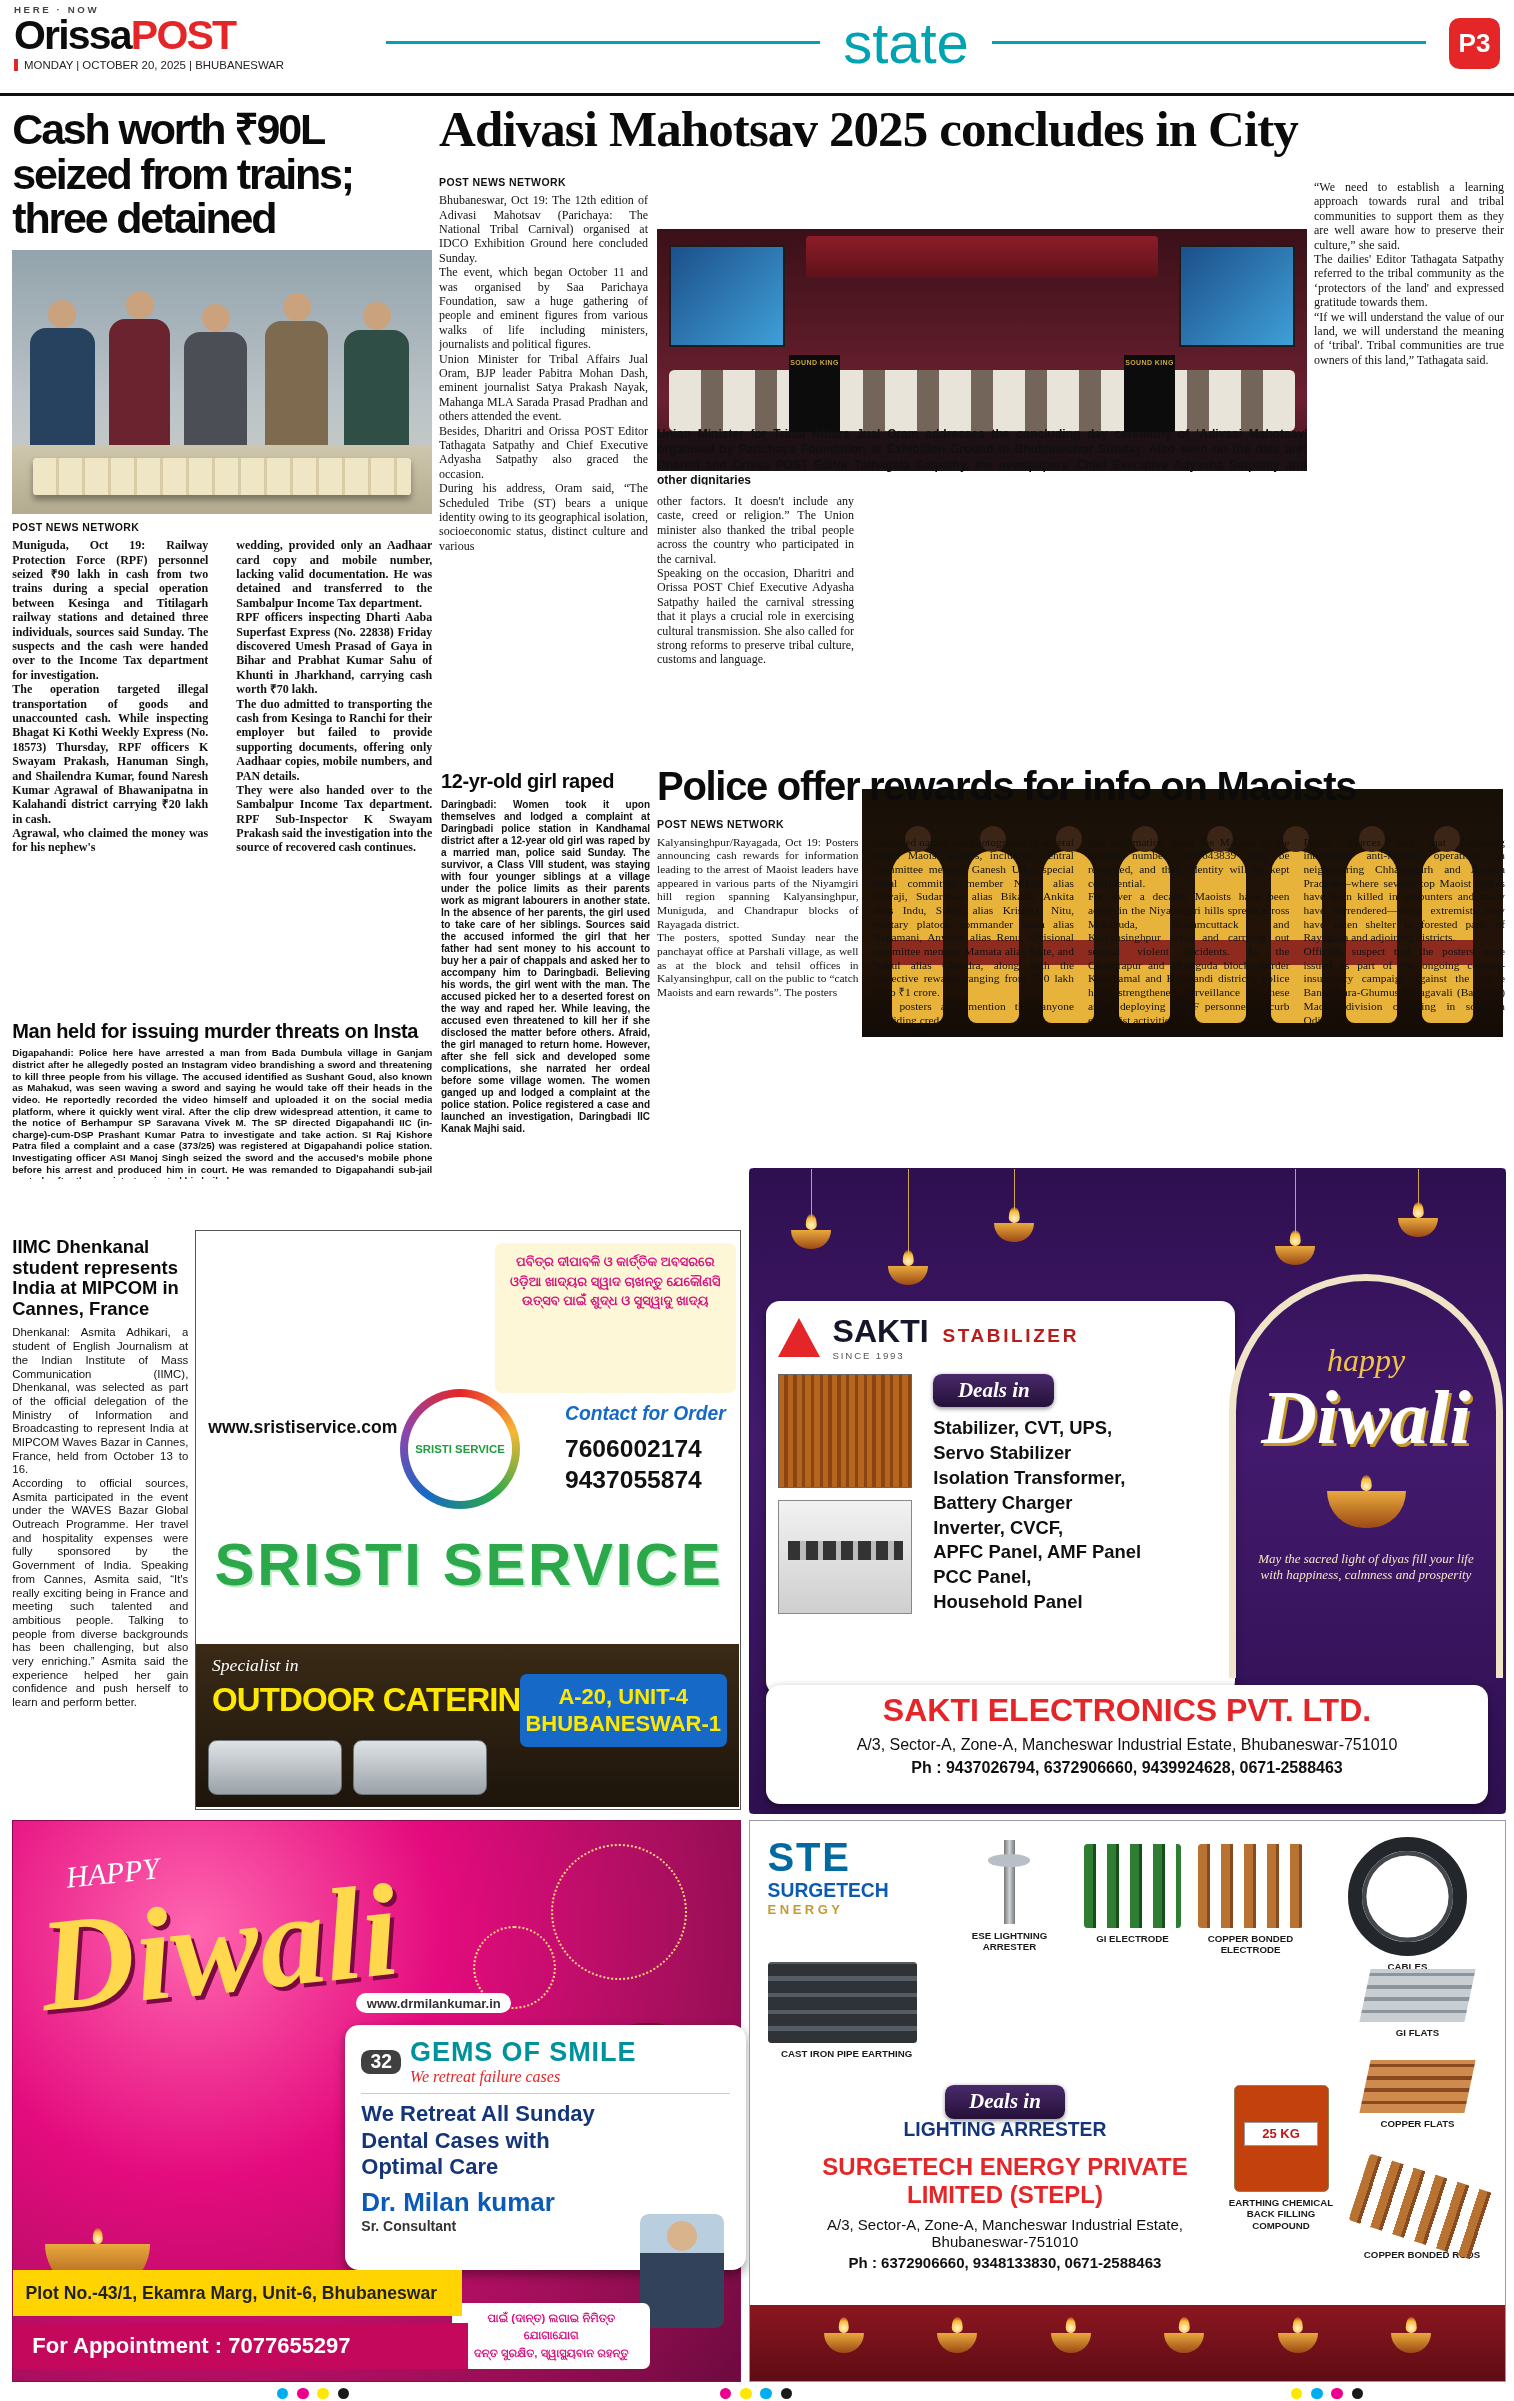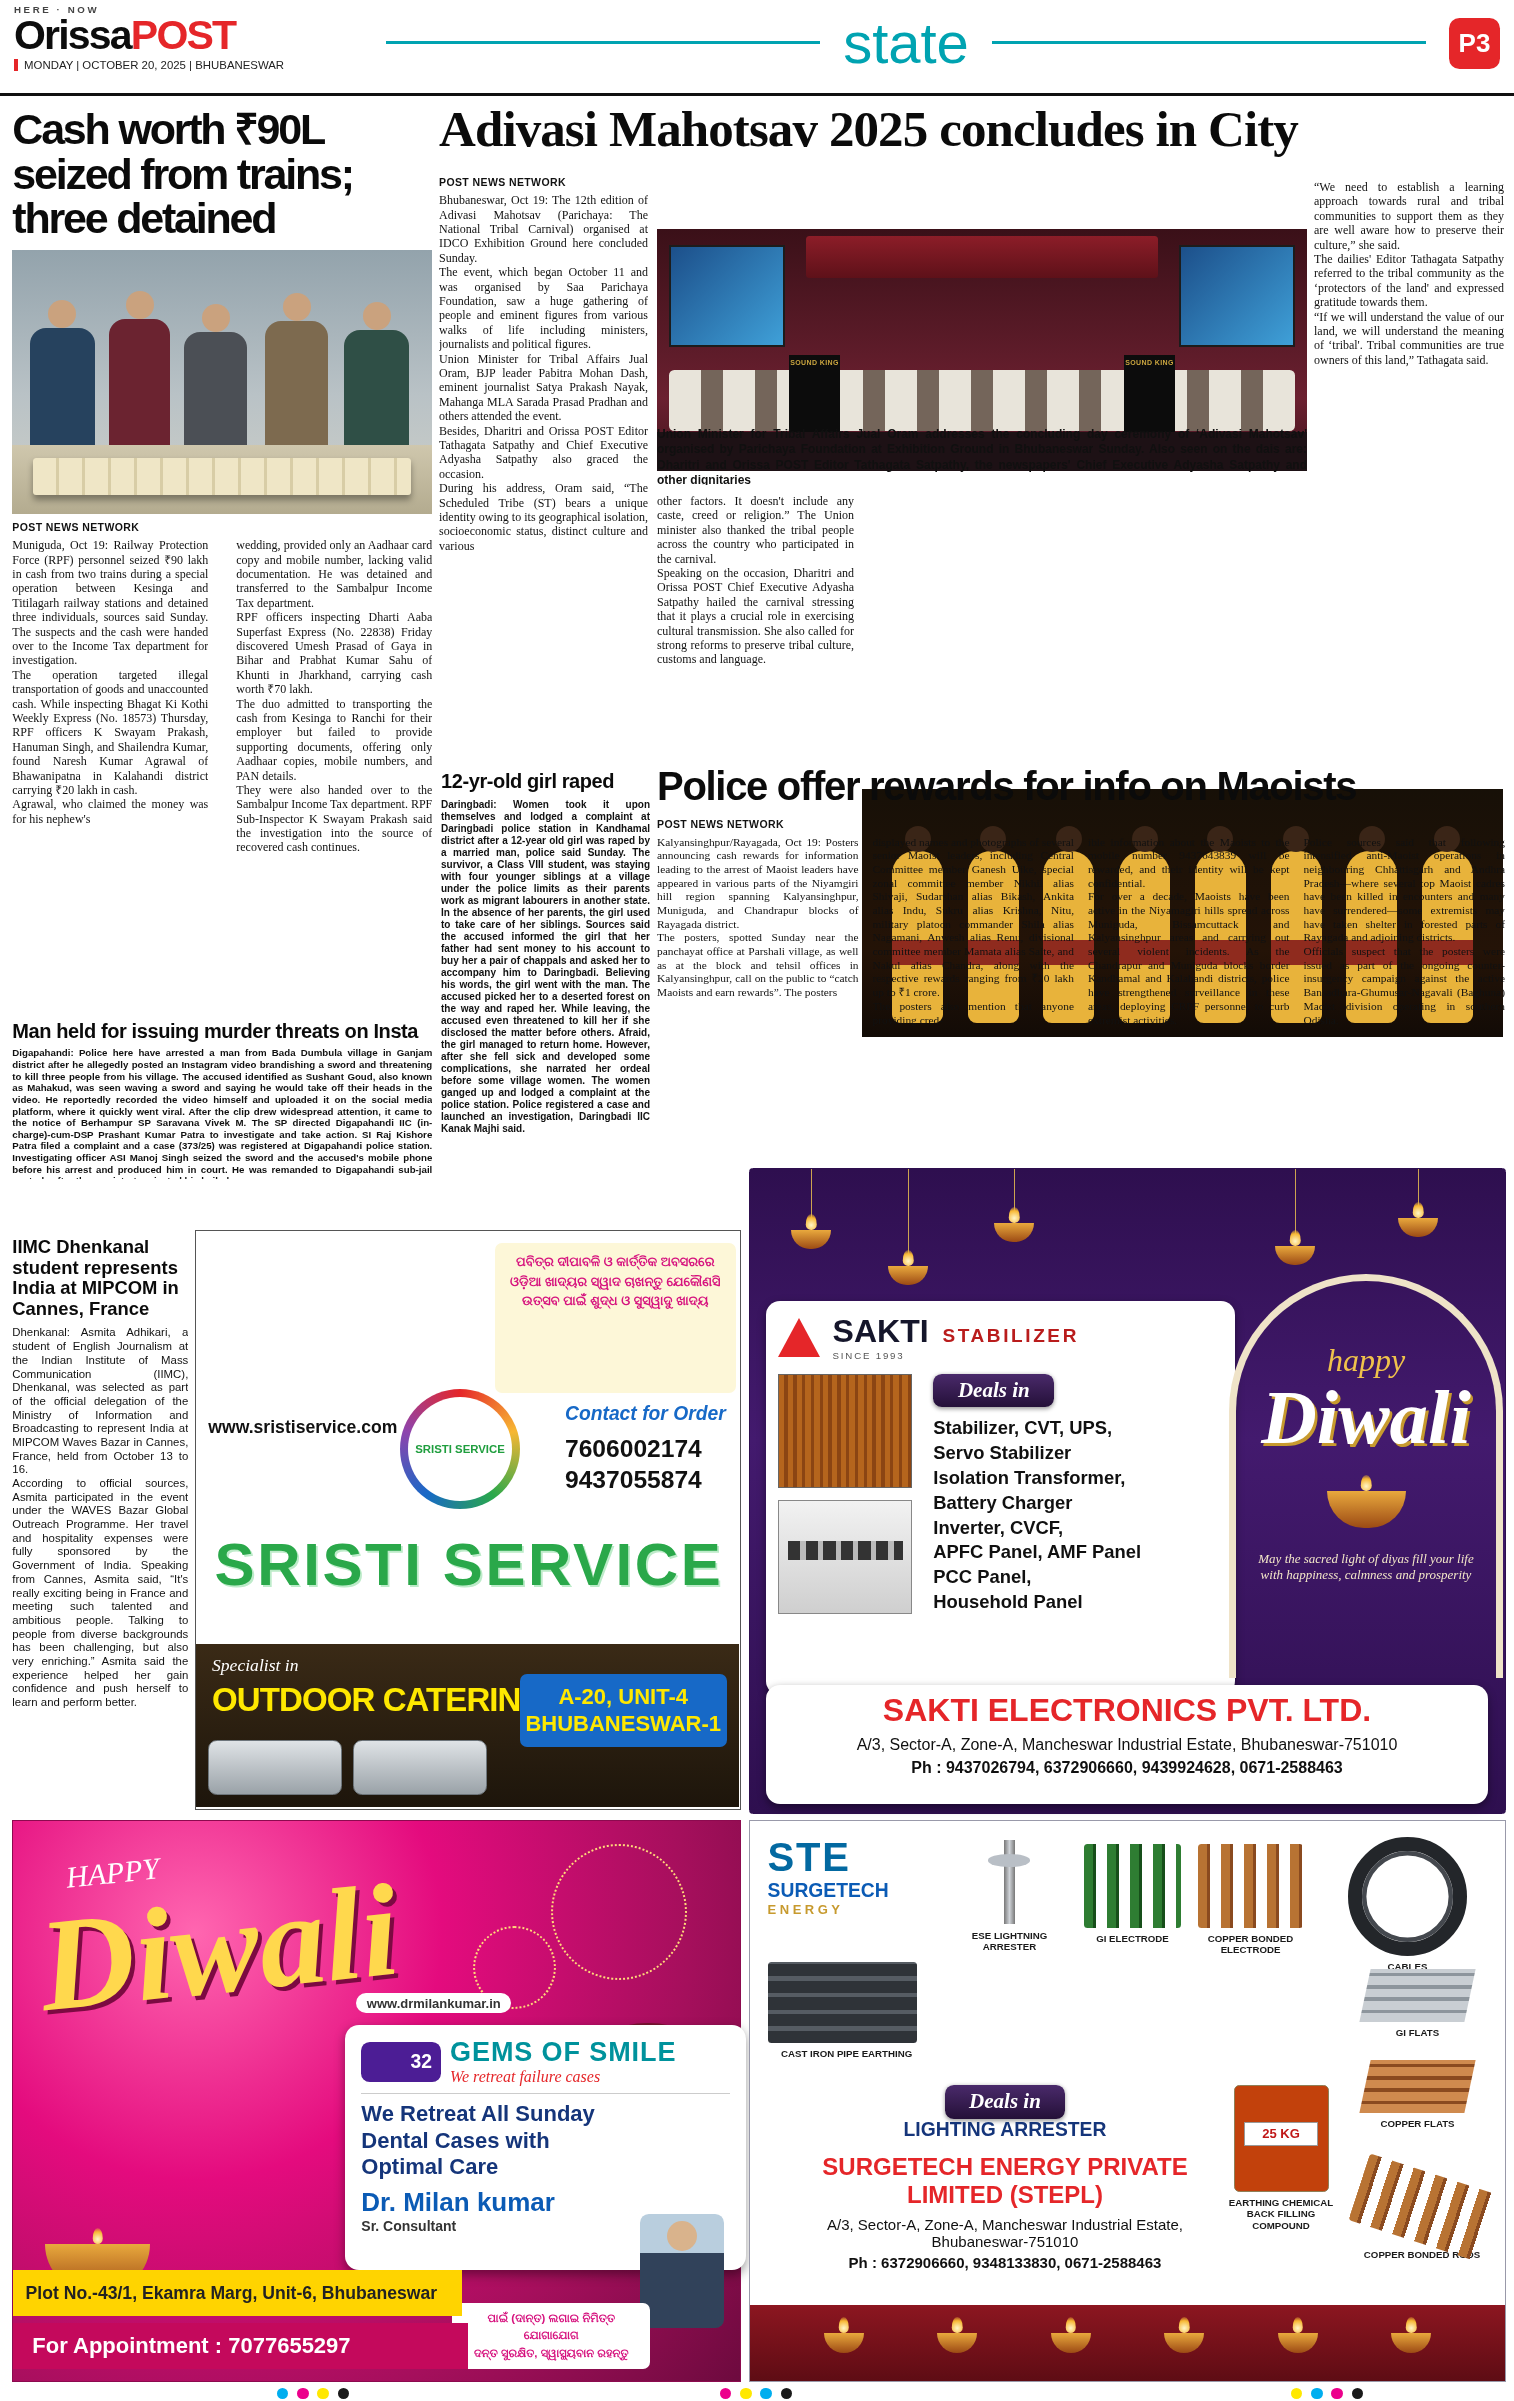--- a/index.html
+++ b/index.html
@@ -25,21 +25,21 @@
   .hl{font-weight:bold;color:#0b0b0b;margin:0;}
   .hl-cash{font-size:43px;line-height:1.04;letter-spacing:-2.2px;}
   .hl-serif{font-family:"Liberation Serif",serif;font-size:51px;letter-spacing:-0.9px;line-height:1;font-weight:bold;}
   .hl-maoist{font-size:40px;letter-spacing:-1.3px;line-height:1;}
   .hl-md{font-size:20px;letter-spacing:-0.4px;line-height:1.05;}
   .hl-sm{font-size:18.4px;line-height:1.12;}
   .byline{font-size:10.5px;font-weight:bold;letter-spacing:0.4px;color:#111;}
   .body-text{font-family:"Liberation Serif",serif;font-size:12px;line-height:1.2;text-align:justify;
              white-space:pre-line;overflow:hidden;}
   .dense{font-weight:bold;text-align:justify;white-space:pre-line;overflow:hidden;line-height:1.2;}
-  .two-col{display:flex;gap:28px;}
+  .two-col{display:flex;gap:28px;font-weight:bold;}
   .two-col>div{flex:1;}
   .caption{font-size:12px;font-weight:bold;line-height:1.28;text-align:justify;color:#101010;}
 
   
   .photo{position:relative;overflow:hidden;background:#8a97a0;}
   .cash-photo{background:linear-gradient(#93a3ac,#b9c2c6 55%,#cfd0c8);}
   .person{position:absolute;bottom:63px;border-radius:16px 16px 0 0;}
   .person::before{content:"";position:absolute;top:-28px;left:50%;transform:translateX(-50%);
                   width:28px;height:28px;border-radius:50%;background:#caa27e;}
   .cash-table{position:absolute;left:0;right:0;bottom:0;height:69px;background:linear-gradient(#cfc7ad,#b3ab8f);}
@@ -97,22 +97,22 @@
   .sakti-panel{position:absolute;background:#fff;border-radius:14px;box-shadow:0 3.5px 8.8px rgba(0,0,0,.4);}
   .tri{width:0;height:0;border-left:21px solid transparent;border-right:21px solid transparent;
        border-bottom:39px solid #e52629;}
   .arch{position:absolute;border:7px solid #efe3c8;border-bottom:none;border-radius:149px 149px 0 0;}
   .deal-list{font-size:18.4px;font-weight:bold;color:#101010;line-height:1.35;white-space:pre-line;}
 
   
   .gems{background:radial-gradient(circle at 25% 20%,#ff66b0 0%,#e40b7e 35%,#a50f5c 70%,#6d0a3e 100%);}
   .burst{position:absolute;border:2.6px dotted #ffd97a;border-radius:50%;}
   .gems-card{position:absolute;background:#fff;border-radius:14px;box-shadow:0 4.4px 10.5px rgba(0,0,0,.4);padding:12.3px 16px;}
-  .tooth-logo{display:inline-flex;align-items:center;justify-content:center;width:40px;height:40px;
-              background:#4c1d95;color:#fff;font-weight:bold;font-size:19.3px;border-radius:8.8px;padding-left:40px;}
+  .tooth-logo{display:inline-flex;align-items:center;justify-content:center;width:40px;height:24px;
+              background:#404040;color:#fff;font-weight:bold;font-size:19.3px;border-radius:8.8px;}
   .mouth{position:absolute;width:114px;height:63px;border-radius:50%;background:#7a1430;overflow:hidden;}
   .mouth::after{content:"";position:absolute;left:10.5px;right:10.5px;top:21px;height:21px;border-radius:8.8px;
                 background:repeating-linear-gradient(90deg,#fff 0 12.3px,#dde 12.3px 14px);}
   .doctor{position:absolute;border-radius:8.8px;background:linear-gradient(#b9cede 0 34%,#31425a 34%);overflow:hidden;}
   .doctor::before{content:"";position:absolute;top:7px;left:50%;transform:translateX(-50%);
                   width:30px;height:30px;border-radius:50%;background:#d9b38c;}
   .gems-yellow{position:absolute;background:#ffd400;color:#222;font-weight:bold;display:flex;align-items:center;padding-left:12.3px;}
   .gems-red{position:absolute;background:#c4095c;color:#fff;font-weight:bold;display:flex;align-items:center;padding-left:19px;}
 
   

